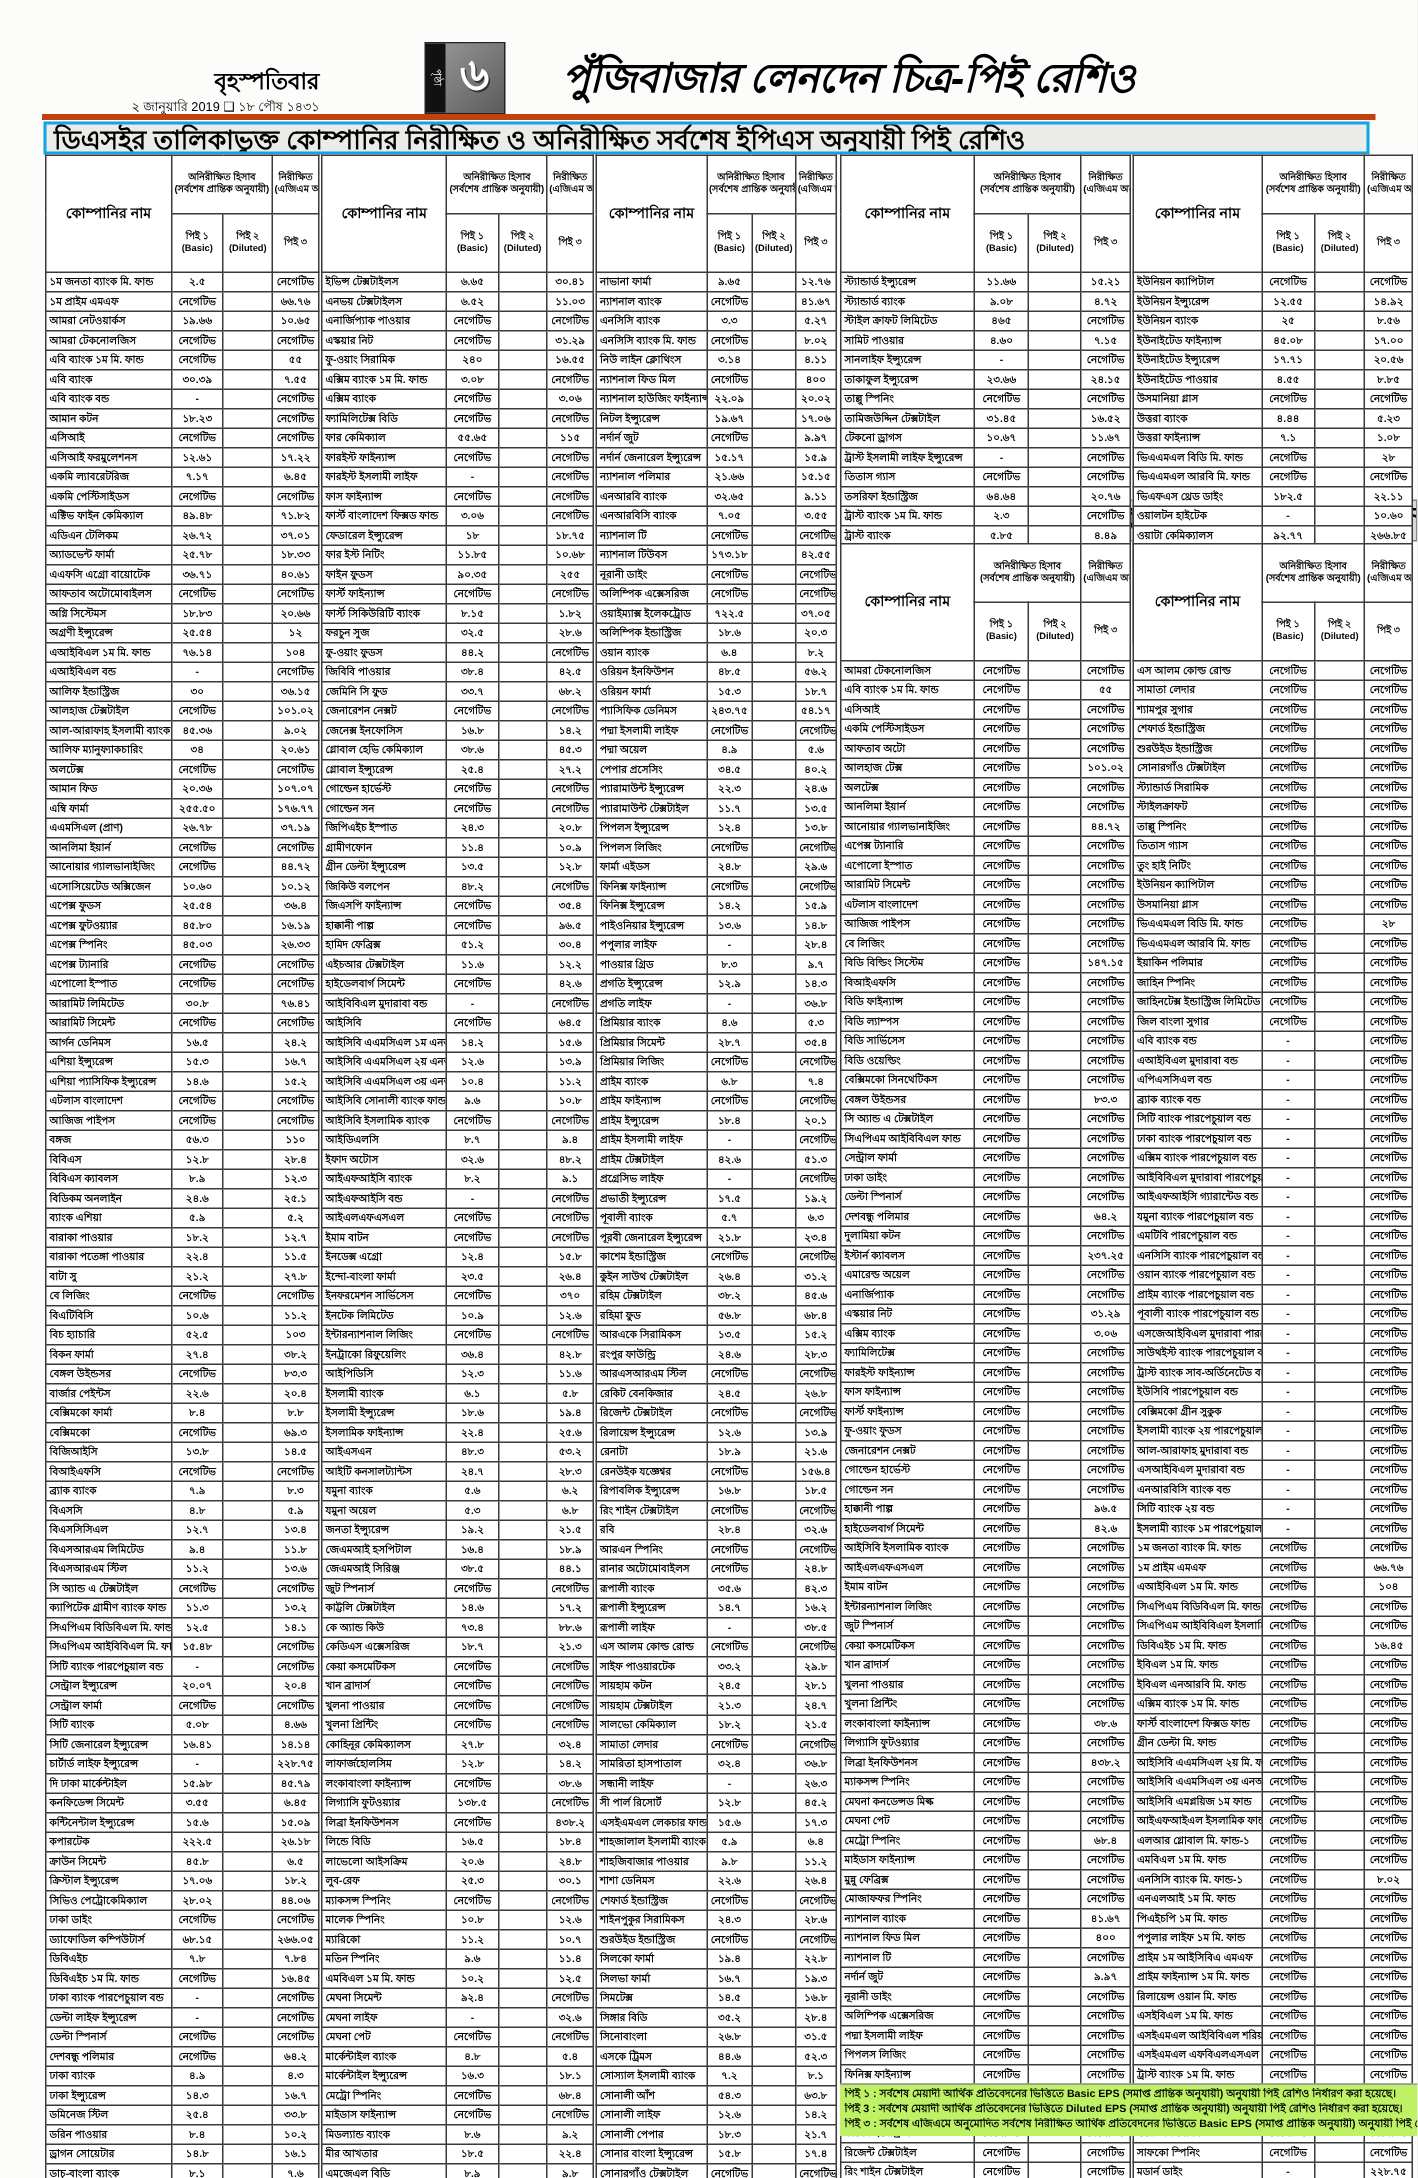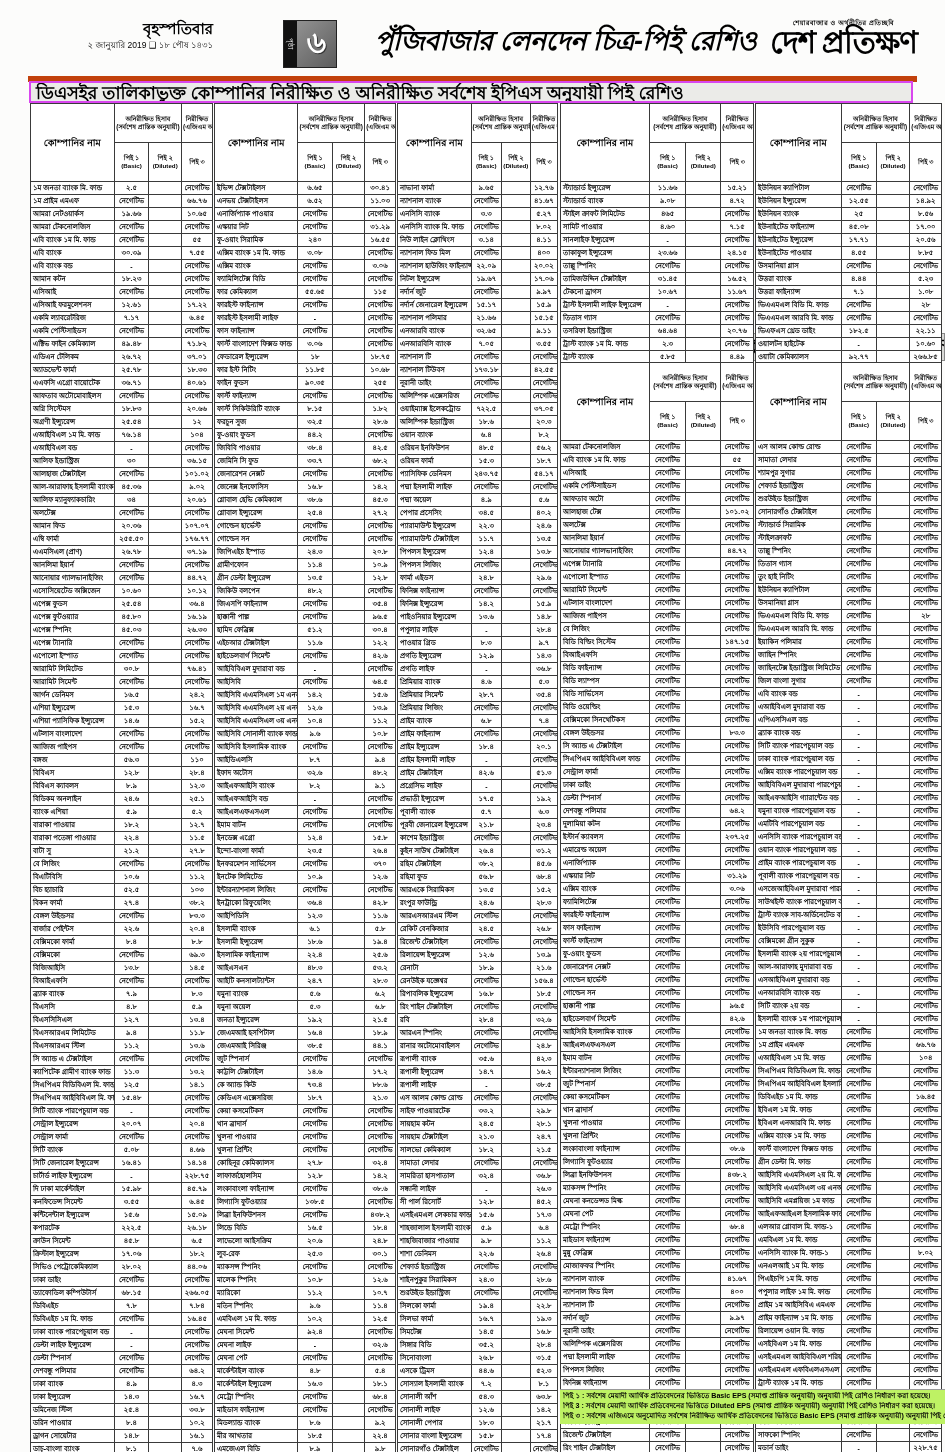--- a/index.html
+++ b/index.html
@@ -1,30 +1,30 @@
 <!DOCTYPE html>
 <html lang="bn"><head>
 <meta charset="utf-8">
 <style>
   html,body{margin:0;padding:0;background:#e9e9e7;}
   .page{position:relative;width:945px;height:1452px;background:#fcfcfb;font-family:"Liberation Sans","DejaVu Sans",sans-serif;color:#000;overflow:hidden;}
   
-  .hdr{position:absolute;left:28px;top:20px;width:889px;height:56px;border-bottom:6px solid #c2410c;display:flex;align-items:flex-start;}
+  .hdr{position:absolute;left:28px;top:20px;width:889px;height:56px;border-bottom:4px solid #c2410c;display:flex;align-items:flex-end;}
   .dateblock{width:185px;text-align:right;line-height:1.2;}
   .dateblock .day{font-size:15px;font-weight:bold;}
   .dateblock .dt{font-size:8.5px;margin-top:2px;}
   .pagebox{width:52px;height:46px;margin-left:70px;display:flex;border:1px solid #222;background:linear-gradient(135deg,#9a9a9a,#5c5c5c);}
   .pagebox .strip{width:13px;background:#111;color:#fff;font-size:7px;writing-mode:vertical-rl;text-align:center;line-height:13px;}
   .pagebox .num{flex:1;color:#fff;font-size:30px;font-weight:bold;text-align:center;line-height:44px;text-shadow:1px 1px 0 #333;}
   .ptitle{font-size:27px;font-weight:bold;margin-left:38px;letter-spacing:-0.5px;white-space:nowrap;font-style:italic;}
   .masthead{margin-left:auto;text-align:center;line-height:1;}
   .masthead .tag{font-size:6.5px;font-weight:bold;letter-spacing:.5px;}
   .masthead .logo{font-size:31px;font-weight:bold;font-family:"Liberation Serif","DejaVu Serif",serif;letter-spacing:-1px;}
   
-  .sec1{position:absolute;left:29px;top:81px;width:884px;height:22px;border:2px solid #d946ef;background:#eceme8;background:#ebebe8;font-size:17.5px;font-weight:bold;line-height:21px;padding-left:5px;box-sizing:border-box;white-space:nowrap;overflow:hidden;}
+  .sec1{position:absolute;left:29px;top:81px;width:884px;height:22px;border:2px solid #0ea5e9;background:#eceme8;background:#ebebe8;font-size:17.5px;font-weight:bold;line-height:21px;padding-left:5px;box-sizing:border-box;white-space:nowrap;overflow:hidden;}
   .sec2h{position:absolute;left:560px;top:333px;width:383px;height:26px;background:#d9d9d6;border:1px solid #888;font-size:20px;font-weight:bold;text-align:center;line-height:25px;white-space:nowrap;overflow:hidden;}
   
   table.pe{position:absolute;border-collapse:collapse;table-layout:fixed;background:#fff;border:1.5px solid #000;}
   table.pe th,table.pe td{border:1px solid #3a3a3a;overflow:hidden;white-space:nowrap;}
   table.pe thead th{font-size:6.4px;font-weight:bold;padding:11px 1px;line-height:1.25;text-align:center;vertical-align:middle;}
   table.pe thead th.cmp{font-size:9.5px;}
   table.pe thead .en{font-size:6.2px;}
   table.pe tbody td{font-size:6.9px;font-weight:bold;height:12px;padding:0 2px;vertical-align:middle;}
   table.small tbody td{height:10px;}
   table.pe tbody td:first-child{text-align:left;}
@@ -48,24 +48,20 @@
   <div class="hdr">
     <div class="dateblock">
       <div class="day">বৃহস্পতিবার</div>
       <div class="dt">২ জানুয়ারি 2019 ❑ ১৮ পৌষ ১৪৩১</div>
     </div>
     <div class="pagebox">
       <div class="strip">পৃষ্ঠা</div>
       <div class="num">৬</div>
     </div>
     <div class="ptitle">পুঁজিবাজার লেনদেন চিত্র-পিই রেশিও</div>
-    <div class="masthead">
-      <div class="tag">শেয়ারবাজার ও অর্থনীতির প্রতিচ্ছবি</div>
-      <div class="logo">দেশ প্রতিক্ষণ</div>
-    </div>
   </div>
 
   <div class="sec1">ডিএসইর তালিকাভুক্ত কোম্পানির নিরীক্ষিত ও অনিরীক্ষিত সর্বশেষ ইপিএস অনুযায়ী পিই রেশিও</div>
   <div class="sec2h">যেসব কোম্পানির শেয়ারের বিপরীতে মার্জিন লোন নেই</div>
 
   <table class="pe" id="t1">
     <colgroup>
         <col style="width:46%">
         <col style="width:19%">
         <col style="width:18%">

